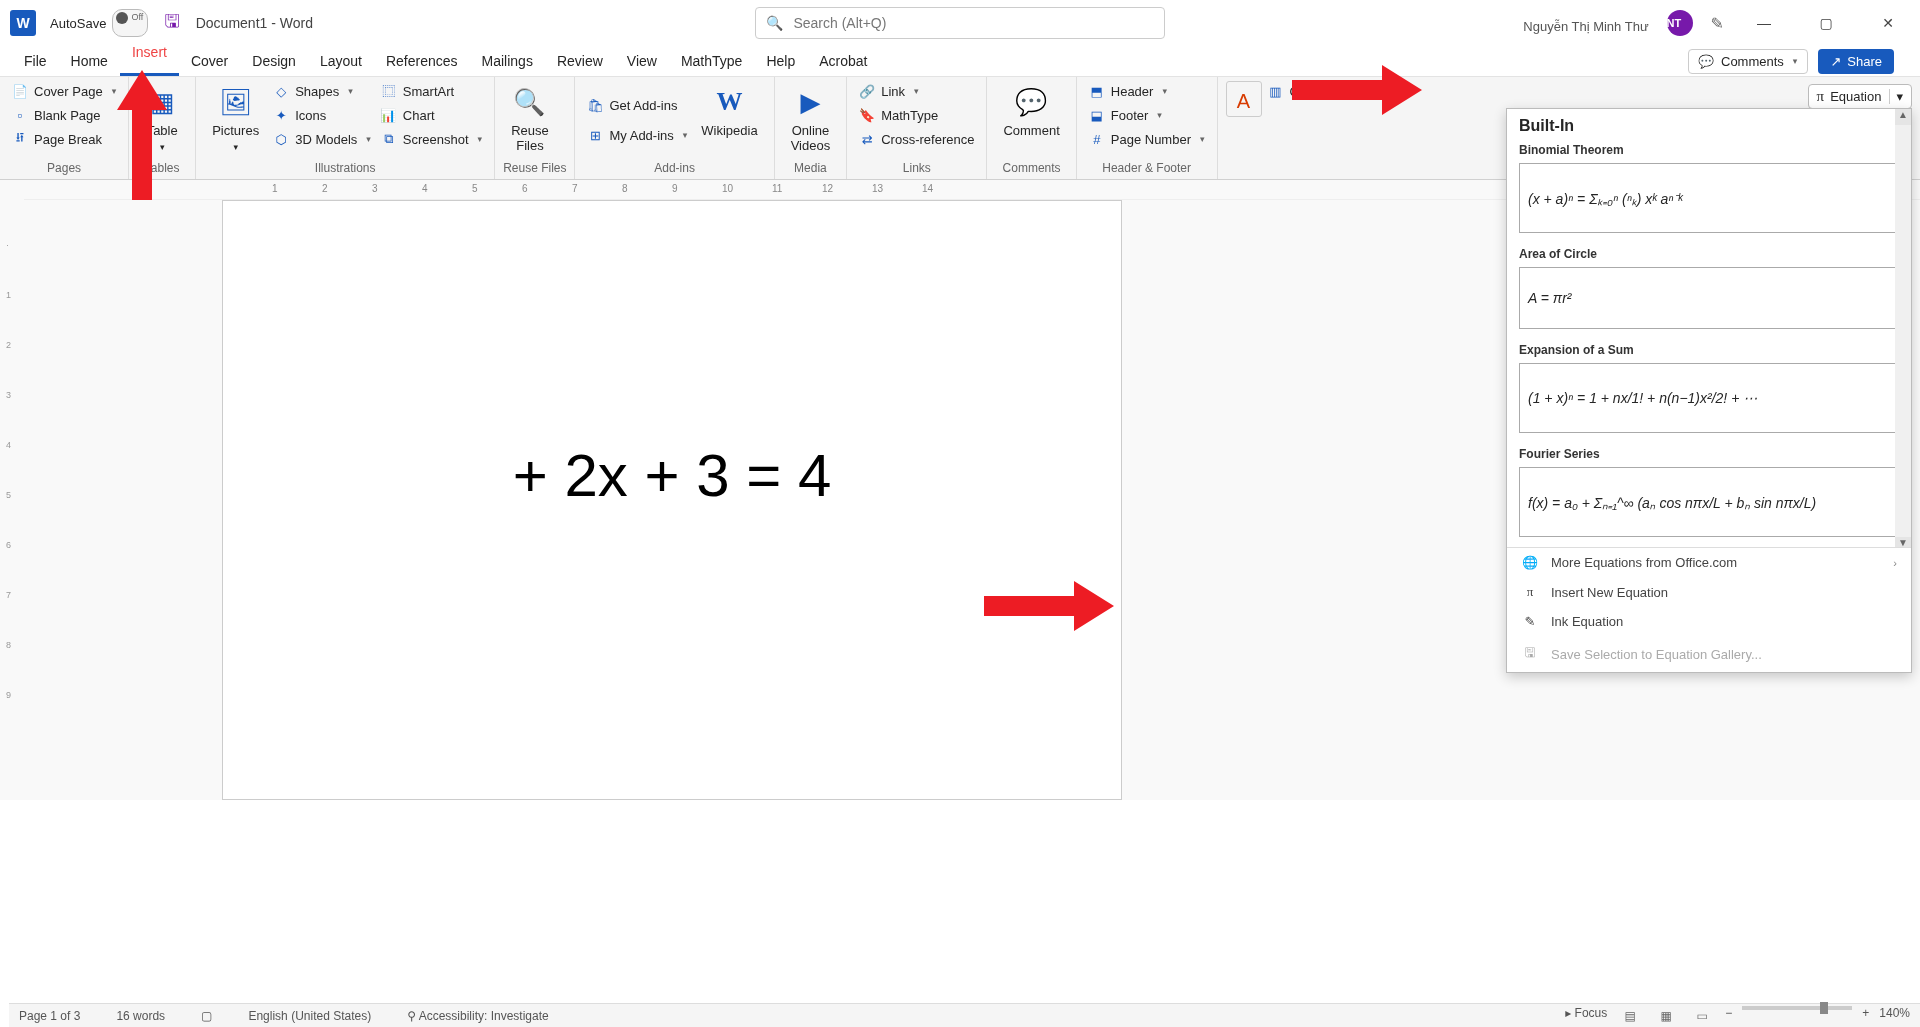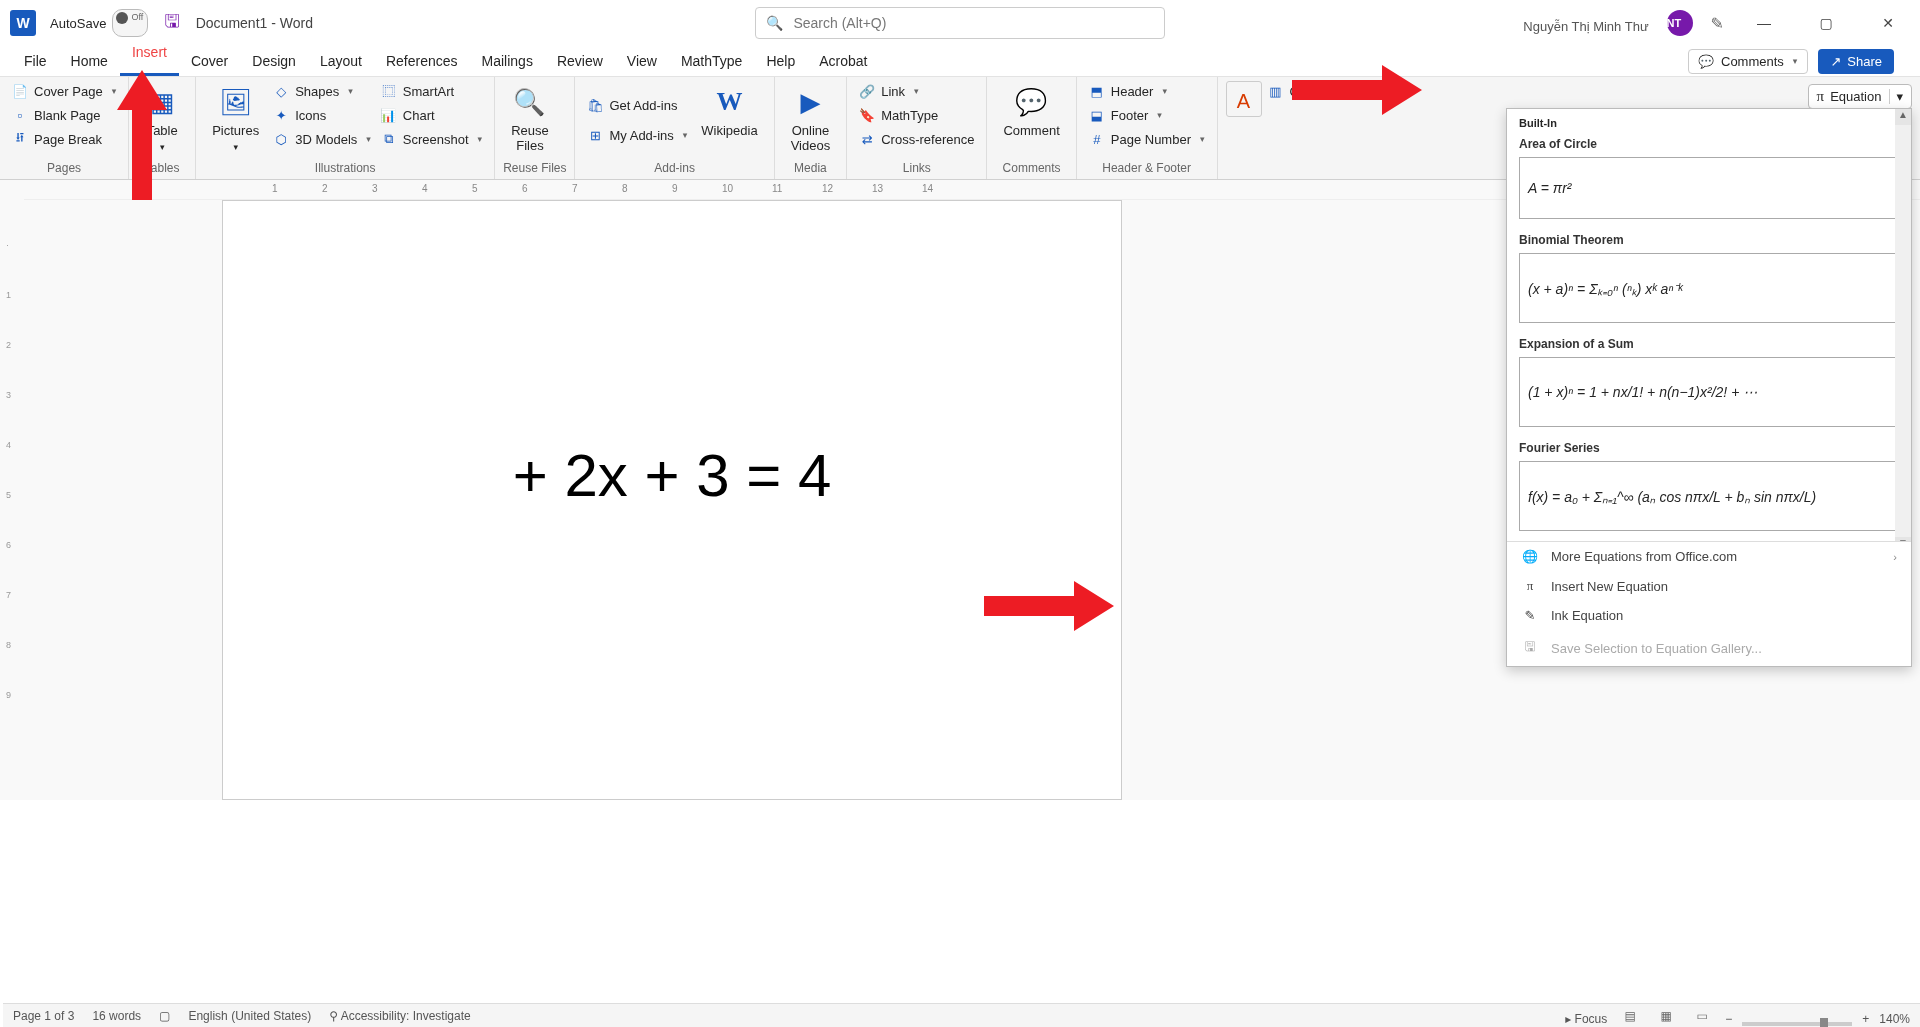--- a/index.html
+++ b/index.html
@@ -51,40 +51,40 @@
 .vruler .tick { position: absolute; left: 6px; }
 .doc-area { flex: 1; position: relative; overflow: hidden; }
 .hruler { height: 20px; background: #f9f9f9; position: relative; border-bottom: 1px solid #eee; }
 .hruler-track { position: absolute; left: 198px; right: 0; height: 100%; }
 .hruler-track .num { position: absolute; top: 3px; font-size: 10px; color: #888; }
 .page { position: absolute; top: 20px; left: 198px; width: 900px; height: 600px; background: #fff; border: 1px solid #ccc; }
 .page-text { position: absolute; top: 240px; left: 0; right: 0; text-align: center; font-size: 60px; color: #000; font-family: Arial, sans-serif; }
 
 
 .eq-panel { position: absolute; right: 8px; top: 108px; width: 406px; background: #fff; border: 1px solid #bbb; box-shadow: 0 4px 12px rgba(0,0,0,0.2); z-index: 50; }
-.eq-panel .hdr { font-weight: 700; padding: 8px 12px 4px 12px; font-size: 11px; }
+.eq-panel .hdr { font-weight: 700; padding: 8px 12px 4px 12px; font-size: 16px; }
 .eq-section { padding: 4px 12px 10px 12px; }
 .eq-title { font-weight: 700; font-size: 12px; color: #333; margin-bottom: 6px; }
 .eq-preview { border: 1px solid #aaa; height: 62px; padding: 6px 8px; font-family: "Cambria Math", serif; font-size: 14px; font-style: italic; display: flex; align-items: center; overflow-y: auto; }
 .eq-preview.tall { height: 70px; }
 .eq-scroll { position: absolute; right: 0; top: 0; width: 16px; height: 444px; background: #f0f0f0; display: flex; flex-direction: column; justify-content: space-between; }
 .eq-scroll .arr { height: 16px; text-align: center; font-size: 10px; color: #666; background: #e5e5e5; }
 .eq-footer { border-top: 1px solid #ddd; }
 .eq-footer .item { display: flex; align-items: center; gap: 12px; padding: 7px 14px; font-size: 13px; color: #444; }
 .eq-footer .item.disabled { color: #aaa; }
 .eq-footer .item .fico { width: 18px; display: flex; justify-content: center; }
 .eq-footer .item .chev { margin-left: auto; color: #888; font-size: 11px; }
 
 
 .arrow { position: absolute; z-index: 100; }
 .arrow svg {}
 
 
-.statusbar { position: fixed; bottom: 0; left: 3px; right: 0; height: 24px; background: #f5f5f5; border-top: 1px solid #ddd; display: flex; align-items: center; padding: 0 10px; font-size: 12px; color: #555; gap: 18px; }
-.statusbar .right { margin-left: auto; display: flex; align-items: flex-end; gap: 10px; }
+.statusbar { position: fixed; bottom: 0; left: 9px; right: 0; height: 24px; background: #f5f5f5; border-top: 1px solid #ddd; display: flex; align-items: center; padding: 0 10px; font-size: 12px; color: #555; gap: 36px; }
+.statusbar .right { margin-left: auto; display: flex; align-items: flex-start; gap: 10px; }
 .view-btn { width: 26px; height: 20px; display: flex; align-items: center; justify-content: center; color: #666; }
 .zoom-slider { width: 110px; height: 4px; background: #ccc; position: relative; }
 .zoom-slider .handle { width: 8px; height: 12px; background: #888; position: absolute; top: -4px; left: 78px; }
 </style>
 </head>
 <body>
 
 <div class="titlebar">
   <div class="word-icon">W</div>
   <span class="autosave">AutoSave</span>
@@ -366,29 +366,29 @@
     <div class="page">
       <div class="page-text">+ 2x + 3 = 4</div>
     </div>
   </div>
 </div>
 
 <div class="eq-panel">
   <div style="position:relative;max-height:450px;overflow:hidden">
     <div class="hdr">Built-In</div>
     <div class="eq-section">
+      <div class="eq-title">Binomial Theorem</div>
+      <div class="eq-preview tall">
+          <span>(x + a)ⁿ = Σₖ₌₀ⁿ (ⁿₖ) xᵏ aⁿ⁻ᵏ</span>
+        </div>
+    </div>
+    <div class="eq-section">
       <div class="eq-title">Area of Circle</div>
       <div class="eq-preview">
           <span>A = πr²</span>
-        </div>
-    </div>
-    <div class="eq-section">
-      <div class="eq-title">Binomial Theorem</div>
-      <div class="eq-preview tall">
-          <span>(x + a)ⁿ = Σₖ₌₀ⁿ (ⁿₖ) xᵏ aⁿ⁻ᵏ</span>
         </div>
     </div>
     <div class="eq-section">
       <div class="eq-title">Expansion of a Sum</div>
       <div class="eq-preview tall">
           <span>(1 + x)ⁿ = 1 + nx/1! + n(n−1)x²/2! + ⋯</span>
         </div>
     </div>
     <div class="eq-section">
       <div class="eq-title">Fourier Series</div>

